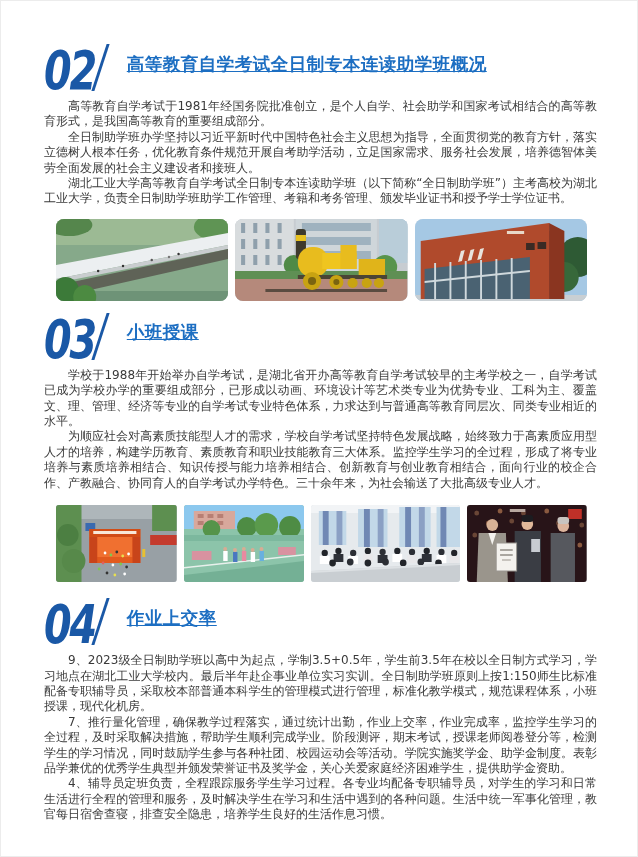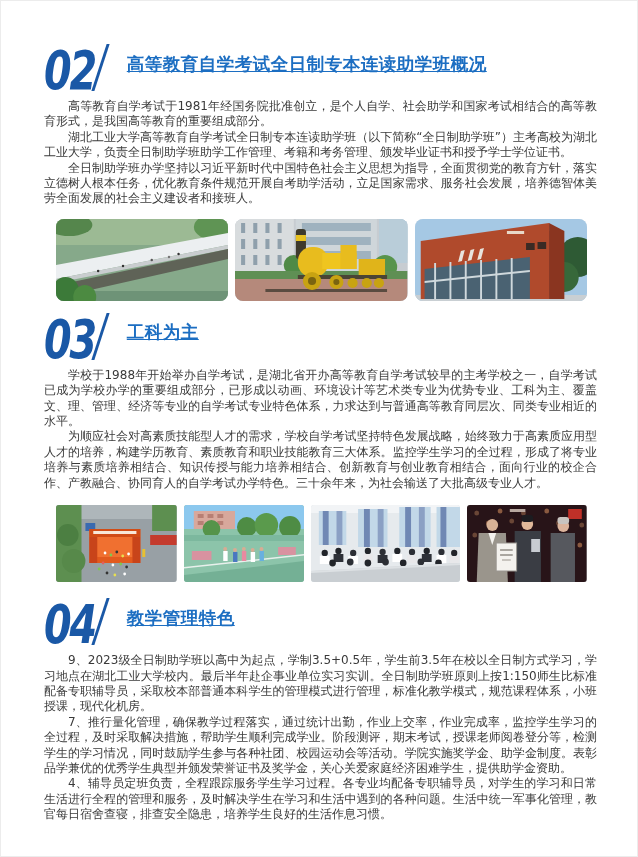--- a/index.html
+++ b/index.html
@@ -63,22 +63,22 @@
 <div class="page">
 
   <section>
     <div class="sec-head">
       <span class="sec-num">02</span>
       <span class="sec-slash"></span>
       <h2 class="sec-title">高等教育自学考试全日制专本连读助学班概况</h2>
     </div>
     <div class="sec-body">
       <p class="para">高等教育自学考试于1981年经国务院批准创立，是个人自学、社会助学和国家考试相结合的高等教育形式，是我国高等教育的重要组成部分。</p>
+      <p class="para">全日制助学班办学坚持以习近平新时代中国特色社会主义思想为指导，全面贯彻党的教育方针，落实立德树人根本任务，优化教育条件规范开展自考助学活动，立足国家需求、服务社会发展，培养德智体美劳全面发展的社会主义建设者和接班人。</p>
       <p class="para">湖北工业大学高等教育自学考试全日制专本连读助学班（以下简称“全日制助学班”）主考高校为湖北工业大学，负责全日制助学班助学工作管理、考籍和考务管理、颁发毕业证书和授予学士学位证书。</p>
-      <p class="para">全日制助学班办学坚持以习近平新时代中国特色社会主义思想为指导，全面贯彻党的教育方针，落实立德树人根本任务，优化教育条件规范开展自考助学活动，立足国家需求、服务社会发展，培养德智体美劳全面发展的社会主义建设者和接班人。</p>
     </div>
     <div class="photo-row row02">
       <figure class="photo">
         <svg viewBox="0 0 180 82" preserveAspectRatio="none">
           <rect width="180" height="82" fill="#86a98a"></rect>
           <rect width="180" height="26" fill="#9cba94"></rect>
           <ellipse cx="14" cy="6" rx="24" ry="11" fill="#55864c"></ellipse>
           <ellipse cx="166" cy="8" rx="22" ry="13" fill="#5f9454"></ellipse>
           <polygon points="0,46 180,14 180,26 0,60" fill="#eceff1"></polygon>
           <polygon points="0,60 180,26 180,30 0,64" fill="#c9cdcf"></polygon>
@@ -160,21 +160,21 @@
           <polygon points="10,62 120,51 120,53 10,64" fill="#cfd8dc"></polygon>
         </svg>
       </figure>
     </div>
   </section>
 
   <section>
     <div class="sec-head mt13">
       <span class="sec-num">03</span>
       <span class="sec-slash"></span>
-      <h2 class="sec-title">工科为主</h2>
+      <h2 class="sec-title">小班授课</h2>
     </div>
     <div class="sec-body">
       <p class="para">学校于1988年开始举办自学考试，是湖北省开办高等教育自学考试较早的主考学校之一，自学考试已成为学校办学的重要组成部分，已形成以动画、环境设计等艺术类专业为优势专业、工科为主、覆盖文、理、管理、经济等专业的自学考试专业特色体系，力求达到与普通高等教育同层次、同类专业相近的水平。</p>
       <p class="para">为顺应社会对高素质技能型人才的需求，学校自学考试坚持特色发展战略，始终致力于高素质应用型人才的培养，构建学历教育、素质教育和职业技能教育三大体系。监控学生学习的全过程，形成了将专业培养与素质培养相结合、知识传授与能力培养相结合、创新教育与创业教育相结合，面向行业的校企合作、产教融合、协同育人的自学考试办学特色。三十余年来，为社会输送了大批高级专业人才。</p>
     </div>
     <div class="photo-row row03">
       <figure class="photo w-a">
         <svg viewBox="0 0 123 77" preserveAspectRatio="none">
           <rect width="123" height="77" fill="#98a0a5"></rect>
           <rect width="123" height="14" fill="#aeb6ba"></rect>
@@ -315,21 +315,21 @@
           <rect x="66" y="34" width="9" height="13" fill="#c8ccd2"></rect>
         </svg>
       </figure>
     </div>
   </section>
 
   <section>
     <div class="sec-head mt17">
       <span class="sec-num">04</span>
       <span class="sec-slash"></span>
-      <h2 class="sec-title">教学管理特色</h2>
+      <h2 class="sec-title">作业上交率</h2>
     </div>
     <div class="sec-body">
       <p class="para">9、2023级全日制助学班以高中为起点，学制3.5+0.5年，学生前3.5年在校以全日制方式学习，学习地点在湖北工业大学校内。最后半年赴企事业单位实习实训。全日制助学班原则上按1:150师生比标准配备专职辅导员，采取校本部普通本科学生的管理模式进行管理，标准化教学模式，规范课程体系，小班授课，现代化机房。</p>
       <p class="para">7、推行量化管理，确保教学过程落实，通过统计出勤，作业上交率，作业完成率，监控学生学习的全过程，及时采取解决措施，帮助学生顺利完成学业。阶段测评，期末考试，授课老师阅卷登分等，检测学生的学习情况，同时鼓励学生参与各种社团、校园运动会等活动。学院实施奖学金、助学金制度。表彰品学兼优的优秀学生典型并颁发荣誉证书及奖学金，关心关爱家庭经济困难学生，提供助学金资助。</p>
       <p class="para">4、辅导员定班负责，全程跟踪服务学生学习过程。各专业均配备专职辅导员，对学生的学习和日常生活进行全程的管理和服务，及时解决学生在学习和生活中遇到的各种问题。生活中统一军事化管理，教官每日宿舍查寝，排查安全隐患，培养学生良好的生活作息习惯。</p>
     </div>
   </section>
 
 </div>
 

